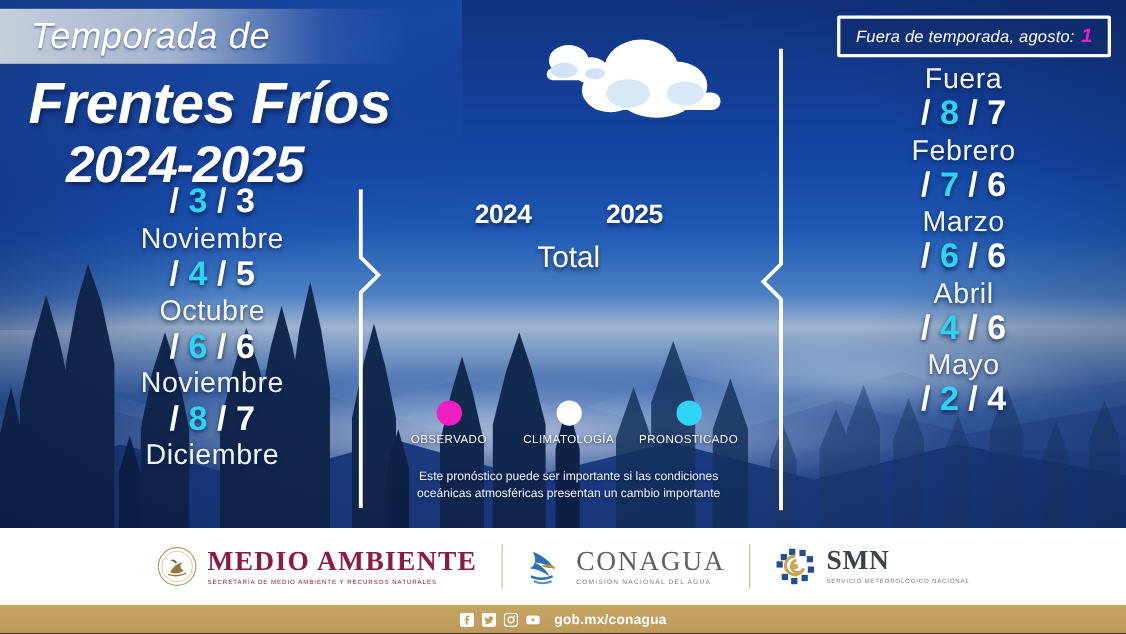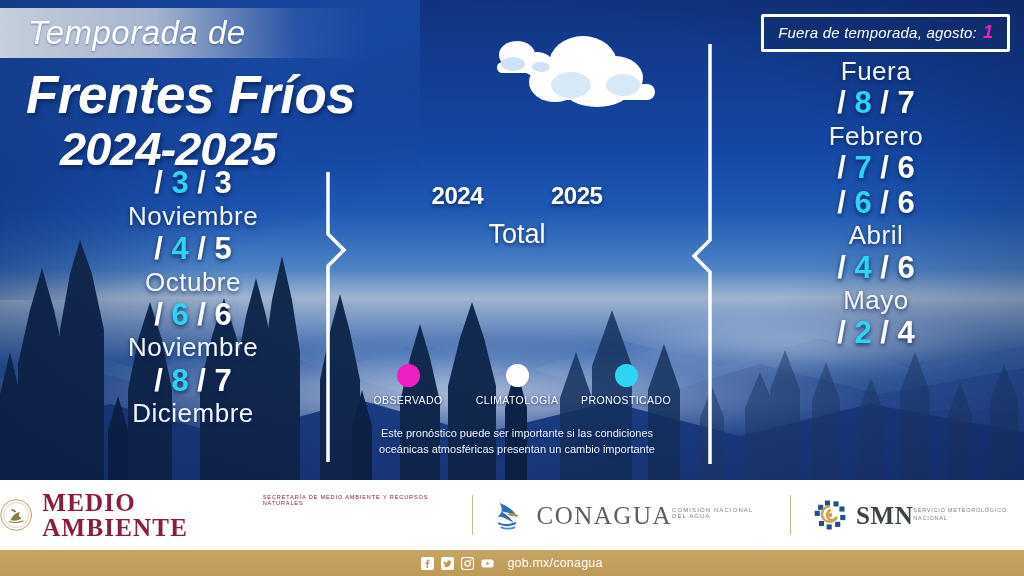--- a/index.html
+++ b/index.html
@@ -147,42 +147,42 @@
 
   
   .footer {
     position:absolute; left:0; bottom:26px; width:100%; height:70px;
     background:#ffffff; display:flex; align-items:center; justify-content:center; gap:0;
   }
   .logo-group { display:flex; align-items:center; }
   .divider { width:1px; height:40px; background:#c9b98f; margin:0 22px; }
 
   .eagle { width:36px; height:36px; margin-right:10px; }
-  .ma-text { display:flex; flex-direction:row; justify-content:center; }
+  .ma-text { display:flex; flex-direction:column; justify-content:center; }
   .ma-main { font-family:"Liberation Serif", serif; font-size:25px; font-weight:bold;
              color:#8c1b3f; letter-spacing:1.2px; line-height:1; }
   .ma-sub { font-size:5.6px; color:#8c1b3f; letter-spacing:.85px; margin-top:4px; }
 
   .cona-mark { width:36px; height:34px; margin-right:9px; }
   .cona-main { font-family:"Liberation Serif", serif; font-size:25px; color:#5a5f63;
                letter-spacing:1.5px; line-height:1; }
   .cona-sub { font-size:6px; color:#7b8084; letter-spacing:1.1px; margin-top:4px; }
 
   .smn-mark { width:38px; height:36px; margin-right:9px; }
   .smn-main { font-family:"Liberation Serif", serif; font-size:25px; font-weight:bold;
               color:#3d4448; letter-spacing:.6px; line-height:1; }
   .smn-sub { font-size:5.6px; color:#7b8084; letter-spacing:.7px; line-height:1.5; margin-top:3px; }
 
   .bottombar {
     position:absolute; left:0; bottom:0; width:100%; height:26px;
     background:linear-gradient(180deg,#c6a463 0%,#bd9a58 100%);
     display:flex; align-items:center; justify-content:center; gap:7px;
   }
   .soc { width:13px; height:13px; }
-  .url { font-size:12.5px; color:#ffffff; font-weight:normal; margin-left:6px; letter-spacing:.2px; }
+  .url { font-size:12.5px; color:#ffffff; font-weight:bold; margin-left:6px; letter-spacing:.2px; }
 </style>
 </head>
 <body>
 
 <div id="poster">
 
   <div class="sky"></div>
   <div class="sky-top-left"></div>
 
   <div class="mtn" style="top:300px;height:110px;">
@@ -339,20 +339,21 @@
     </div>
 
     <div class="month-name">Febrero</div>
     <div class="vals">
       <span class="slash">/</span>
       <span class="v-fc">7</span>
       <span class="slash">/</span>
       <span class="v-cl">6</span>
     </div>
 
+    <div class="month-name">Marzo</div>
     <div class="vals">
       <span class="slash">/</span>
       <span class="v-fc">6</span>
       <span class="slash">/</span>
       <span class="v-cl">6</span>
     </div>
 
     <div class="month-name">Abril</div>
     <div class="vals">
       <span class="slash">/</span>

